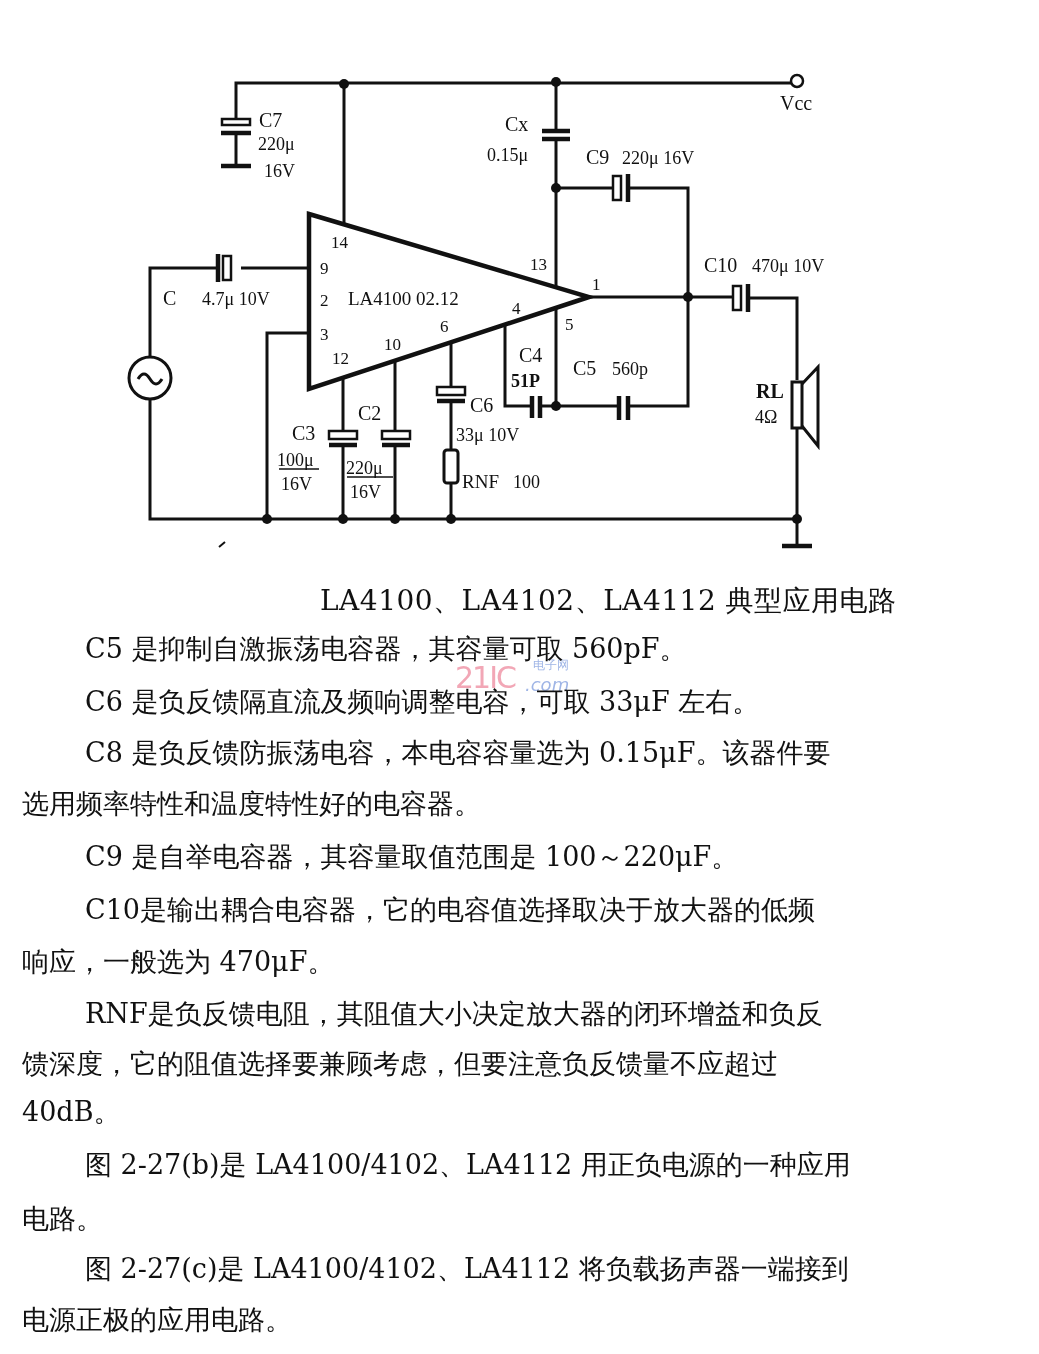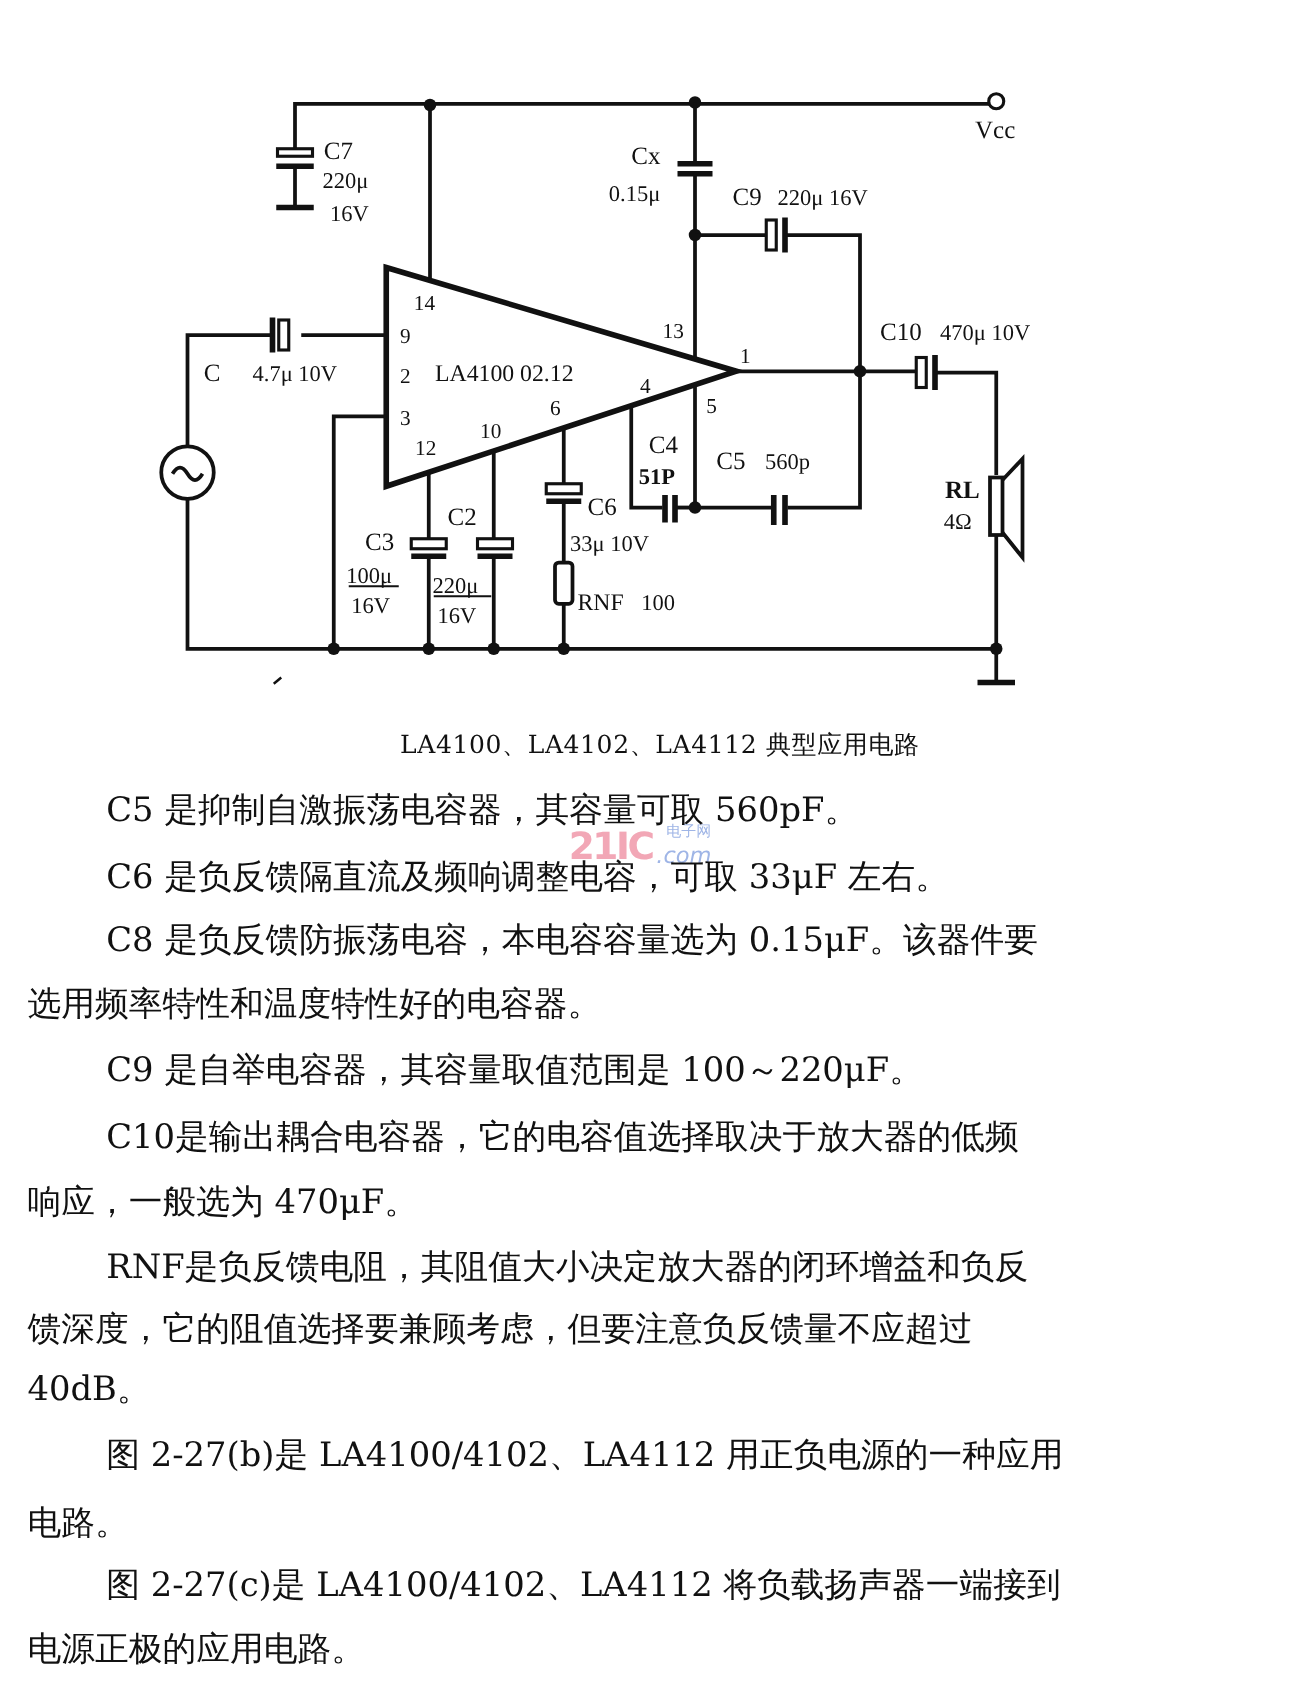--- a/index.html
+++ b/index.html
@@ -3,24 +3,24 @@
 <meta charset="utf-8">
 <style>
   html, body { margin:0; padding:0; background:#ffffff; }
   body { width:1039px; height:1354px; position:relative; overflow:hidden;
          font-family:"DejaVu Serif","Liberation Serif",serif; color:#111; }
   #schematic { position:absolute; left:0; top:0; width:1039px; height:570px; }
   #schematic text { font-family:"Liberation Serif","DejaVu Serif",serif; fill:#111; }
   .wire { stroke:#111; stroke-width:3; fill:none; }
   .thick { stroke:#111; stroke-width:4.5; fill:none; }
   .dot { fill:#111; }
-  .caption { position:absolute; left:320px; top:582px; font-size:20px; letter-spacing:0.5px; }
+  .caption { position:absolute; left:320px; top:582px; font-size:28px; letter-spacing:0.5px; }
   .para { position:absolute; left:0; width:1039px; font-size:27px; line-height:27px; white-space:nowrap; }
   .watermark { position:absolute; left:455px; top:660px; width:160px; height:40px; }
-  .wm-num { position:absolute; left:0; top:0; font-family:"DejaVu Sans",sans-serif; font-weight:bold;
+  .wm-num { position:absolute; left:0; top:0; font-family:"DejaVu Sans",sans-serif; font-weight:normal;
             font-size:30px; color:#f2a7b6; letter-spacing:-2px; }
   .wm-cn { position:absolute; left:78px; top:-3px; font-family:"DejaVu Sans",sans-serif; font-size:12px; color:#9fb5e6; }
   .wm-com { position:absolute; left:70px; top:14px; font-family:"DejaVu Sans",sans-serif; font-style:italic; font-size:18px; color:#9fb5e6; }
 </style>
 </head>
 <body>
 
 <svg id="schematic" viewBox="0 0 1039 570" xmlns="http://www.w3.org/2000/svg">
 
   <polyline class="wire" points="236,84 236,83 795,83"></polyline>

